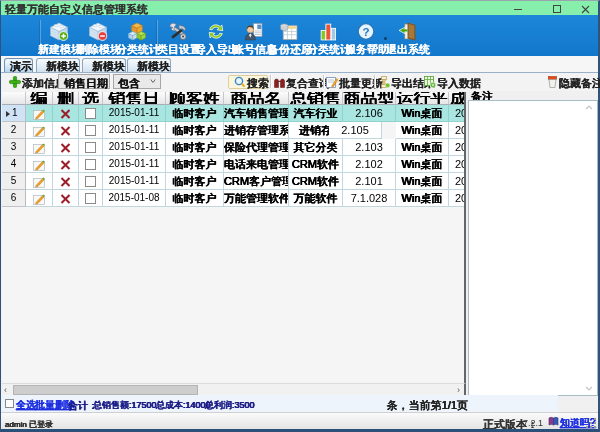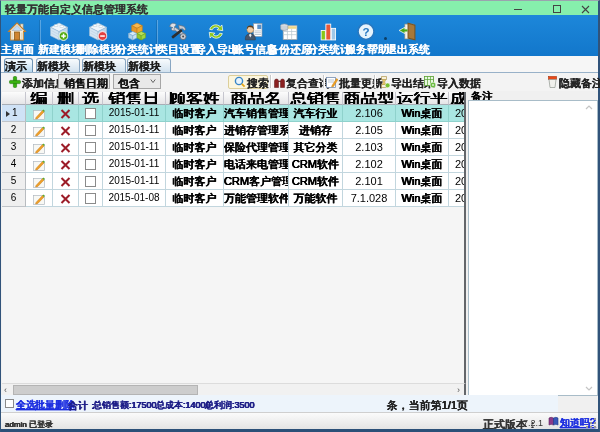--- a/index.html
+++ b/index.html
@@ -10,21 +10,21 @@
 #title{left:0;top:0;width:597px;height:27px;background:#86efac;}
 #title .t{left:4px;top:1px;font-size:11px;color:#333;letter-spacing:0px;}
 
 #bluebar{left:0;top:14px;width:597px;height:41px;background:linear-gradient(#1d87da,#1277cb);}
 .tbtn{position:absolute;top:0;height:41px;text-align:center;}
 .tlabel{position:absolute;top:27px;width:100%;text-align:center;color:#fff;font-size:11px;white-space:nowrap;text-shadow:0.4px 0 0 #fff,-0.4px 0 0 #fff,0 0.4px 0 #fff;}
 .ticon{position:absolute;top:7px;left:50%;transform:translateX(-50%);width:19px;height:19px;}
 .tsep{position:absolute;top:5px;width:1px;height:31px;background:rgba(255,255,255,.28);box-shadow:-1px 0 0 rgba(0,0,0,.12);}
 
 #tabrow{left:0;top:55px;width:597px;height:17px;background:#f6f6f6;}
-.tab{position:absolute;top:2px;height:15px;border:1px solid #89a6c2;border-bottom:none;border-radius:3px 3px 0 0;text-align:left;line-height:14px;font-size:11px;color:#1a1a1a;background:linear-gradient(#f8fbfd,#cfe0ee);}
+.tab{position:absolute;top:2px;height:15px;border:1px solid #89a6c2;border-bottom:none;border-radius:3px 3px 0 0;text-align:right;line-height:14px;font-size:11px;color:#1a1a1a;background:linear-gradient(#f8fbfd,#cfe0ee);}
 .tab.act{background:linear-gradient(#eef7fd 20%,#b2d4ec);border-color:#6e93b4;}
 #tabline{left:0;top:71px;width:597px;height:1px;background:#98b1c8;}
 
 #bar2{left:0;top:72px;width:597px;height:18px;background:#f3f3f3;}
 .b2t{position:absolute;top:3px;font-size:11px;color:#222;white-space:nowrap;}
 .b2sep{position:absolute;top:2px;width:1px;height:13px;background:#c9c9c9;box-shadow:1px 0 0 #fff;}
 .combo{position:absolute;top:1px;height:15px;background:#e9e9e9;border:1px solid #a6a6a6;font-size:11px;color:#111;}
 .combo .cv{position:absolute;right:4px;top:3px;width:6px;height:6px;}
 
 #grid{left:1px;top:91px;width:464px;height:291px;background:#f5f5f5;border-right:2px solid #63666a;overflow:hidden;}
@@ -58,33 +58,20 @@
   <span class="abs" style="left:513px;top:8px;width:8px;height:1px;background:#444;"></span>
   <span class="abs" style="left:552px;top:4px;width:8px;height:8px;border:1px solid #444;"></span>
   <svg class="abs" style="left:580px;top:4px;" width="9" height="9" viewBox="0 0 9 9">
         <path d="M1,1 L8,8 M8,1 L1,8" stroke="#444" stroke-width="1.1"></path>
       </svg>
  </div>
  <div class="abs" id="bluebar">
   <div class="tsep" style="left:39px;"></div>
   <div class="tsep" style="left:156px;"></div>
   <div style="position:absolute;left:383px;top:22px;width:3px;height:3px;background:#0c3f66;border-radius:50%;"></div>
-  <div class="tbtn" style="left:0px;width:32px;">
-    <svg class="ticon" viewBox="0 0 19 19">
-          <rect x="13" y="2" width="2.6" height="4.5" fill="#f2ead8" stroke="#a89878" stroke-width="0.6"></rect>
-          <polygon points="9.5,1 18,9.5 16,9.5 16,18 3,18 3,9.5 1,9.5" fill="#fbf3e2" stroke="#c08030" stroke-width="1.1"></polygon>
-          <polygon points="9.5,3.4 14.6,8.6 4.4,8.6" fill="#c2dcf6" stroke="#9098a0" stroke-width="0.5"></polygon>
-          <rect x="7" y="10" width="5" height="8" fill="#cf8430" stroke="#8a5a18" stroke-width="0.8"></rect>
-          <line x1="3.6" y1="10.5" x2="3.6" y2="17.5" stroke="#d8c8a8" stroke-width="0.7"></line>
-          <line x1="5.2" y1="10.5" x2="5.2" y2="17.5" stroke="#d8c8a8" stroke-width="0.7"></line>
-          <line x1="13.8" y1="10.5" x2="13.8" y2="17.5" stroke="#d8c8a8" stroke-width="0.7"></line>
-          <line x1="15.4" y1="10.5" x2="15.4" y2="17.5" stroke="#d8c8a8" stroke-width="0.7"></line>
-        </svg>
-    <div class="tlabel">主界面</div>
-  </div>
   <div class="tbtn" style="left:37px;width:42px;">
     <svg class="ticon" viewBox="0 0 19 19">
           <polygon points="9.5,1 18,5.3 9.5,9.6 1,5.3" fill="#f0f6fb" stroke="#a0bcd4" stroke-width="0.6"></polygon>
           <rect x="5" y="2.8" width="3.4" height="1.7" fill="#fff" stroke="#b8ccd8" stroke-width="0.5" transform="skewX(0)"></rect>
           <rect x="10.5" y="3.6" width="3.4" height="1.7" fill="#fff" stroke="#b8ccd8" stroke-width="0.5"></rect>
           <polygon points="1,5.3 9.5,9.6 9.5,18 1,13.7" fill="#d4e5f3" stroke="#a0bcd4" stroke-width="0.6"></polygon>
           <polygon points="18,5.3 9.5,9.6 9.5,18 18,13.7" fill="#bcd6ea" stroke="#a0bcd4" stroke-width="0.6"></polygon>
           <g stroke="#b4cadc" stroke-width="0.5">
             <line x1="2" y1="8.6" x2="8.7" y2="12.2"></line>
             <line x1="2" y1="11.2" x2="8.7" y2="14.8"></line>
@@ -314,21 +301,21 @@
    <div class="cell" style="left:51px;top:30px;width:26px;"><svg width="11" height="10" viewBox="0 0 11 10" style="display:inline-block;vertical-align:middle;">
           <path d="M1.5,1 L9.5,9 M9.5,1 L1.5,9" stroke="#9c1c28" stroke-width="2"></path>
         </svg></div>
    <div class="cell" style="left:77px;top:30px;width:24px;">
         <span class="cb" style="left:6px;top:3px;"></span>
       </div>
    <div class="cell" style="left:101px;top:30px;width:63px;font-size:10px;">2015-01-11</div>
    <div class="cell ck" style="left:164px;top:30px;width:58px;">临时客户</div>
    <div class="cell ck" style="left:222px;top:30px;width:65px;">进销存管理系统</div>
    <div class="cell ck" style="left:287px;top:30px;width:54px;">进销存</div>
-   <div class="cell" style="left:341px;top:30px;width:53px;">2.105</div>
+   <div class="cell" style="left:327px;top:30px;width:53px;">2.105</div>
    <div class="cell ck" style="left:394px;top:30px;width:53px;">Win桌面</div>
    <div class="cell" style="left:447px;top:30px;width:20px;text-indent:5px;">20</div>
    <div class="cell rn" style="left:0;top:47px;width:24px;">3</div>
    <div class="cell" style="left:24px;top:47px;width:27px;"><svg width="12" height="11" viewBox="0 0 12 11" style="display:inline-block;vertical-align:middle;">
           <rect x="0.5" y="1.5" width="11" height="9" fill="#f8f8f4" stroke="#b0b8c0" stroke-width="0.7"></rect>
           <polygon points="3,8.5 9.5,1.5 11,3 4.8,9.5 2.6,10" fill="#f0a028" stroke="#c07818" stroke-width="0.5"></polygon>
           <polygon points="9.5,1.5 11,3 11.8,2 10.4,0.6" fill="#58b028"></polygon>
         </svg></div>
    <div class="cell" style="left:51px;top:47px;width:26px;"><svg width="11" height="10" viewBox="0 0 11 10" style="display:inline-block;vertical-align:middle;">
           <path d="M1.5,1 L9.5,9 M9.5,1 L1.5,9" stroke="#9c1c28" stroke-width="2"></path>

